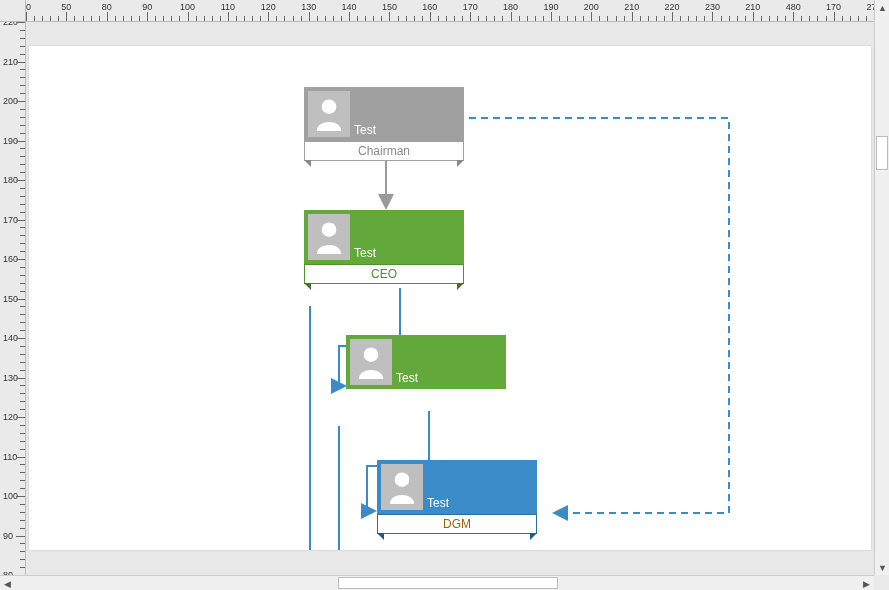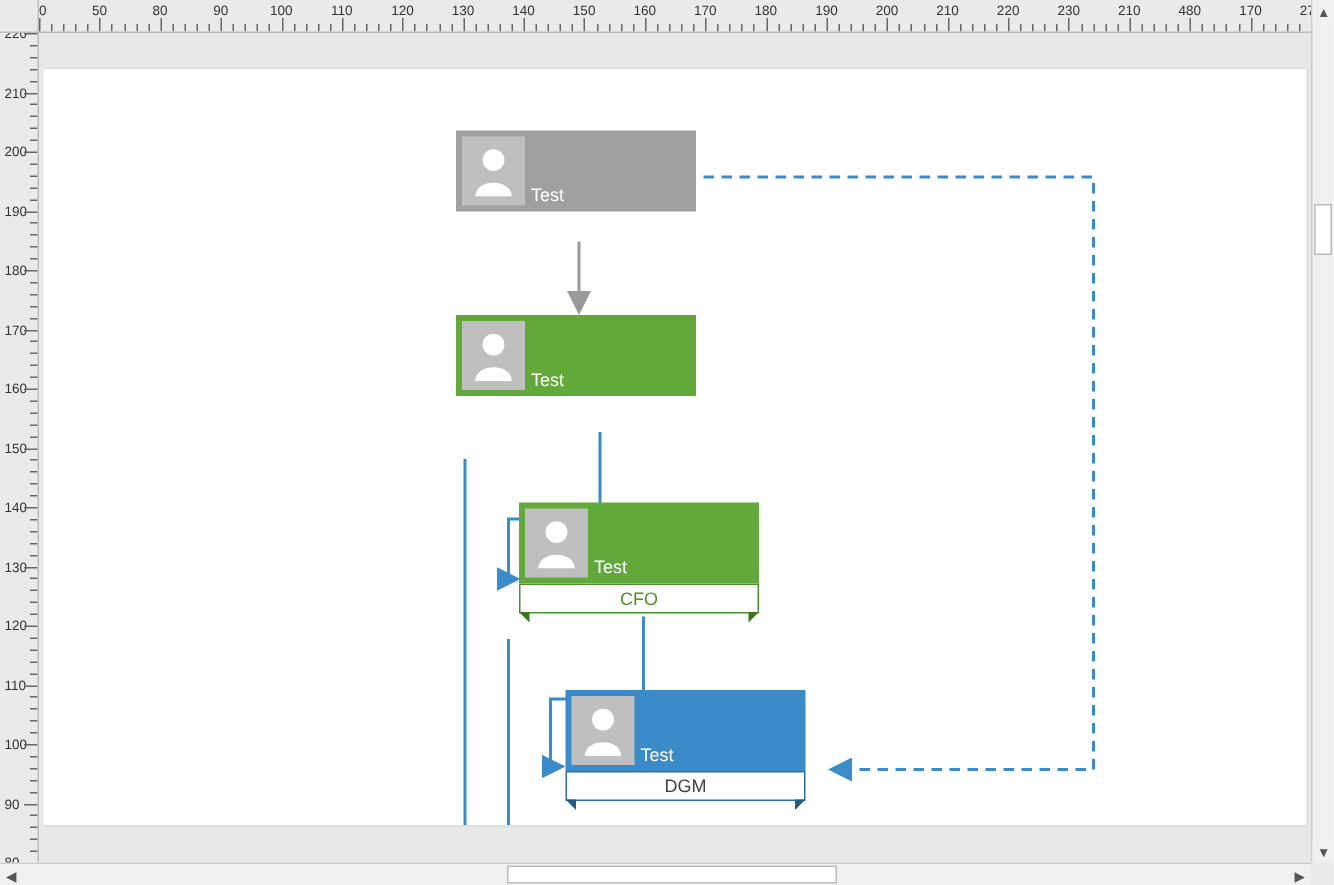--- a/index.html
+++ b/index.html
@@ -168,21 +168,21 @@
   
   .node.gray .node-body { background:#a0a0a0; }
   .node.gray .title-bar { border-color:#a0a0a0; color:#8a8a8a; }
   .node.gray .title-edge { border-top-color:#8a8a8a; }
 
   .node.green .node-body { background:#62a83b; }
   .node.green .title-bar { border-color:#4f8f2d; color:#4f8f2d; }
   .node.green .title-edge { border-top-color:#3f7422; }
 
   .node.blue .node-body { background:#3b8bc8; }
-  .node.blue .title-bar { border-color:#2d6fa3; color:#404040; }
+  .node.blue .title-bar { border-color:#2d6fa3; color:#a16207; }
   .node.blue .title-edge { border-top-color:#235a85; }
 
 </style>
 </head>
 <body>
 
 <div class="ruler-corner"></div>
 
 <div class="ruler-h" id="rulerH">
     <div class="h-label" style="left: 0px;">60</div>
@@ -435,45 +435,46 @@
     <div class="node gray" style="left:275px; top:41px;">
       <div class="node-body">
         <div class="avatar-box">
           <svg viewBox="0 0 24 28">
               <circle cx="12" cy="8" r="6" fill="#fff"></circle>
               <path d="M2,28 C2,18 22,18 22,28 Z" fill="#fff"></path>
             </svg>
         </div>
         <span class="node-name">Test</span>
       </div>
+      <div class="title-bar">Chairman<span class="title-edge left"></span><span class="title-edge right"></span></div>
     </div>
 
     <div class="node green" style="left:275px; top:164px;">
       <div class="node-body">
         <div class="avatar-box">
           <svg viewBox="0 0 24 28">
               <circle cx="12" cy="8" r="6" fill="#fff"></circle>
               <path d="M2,28 C2,18 22,18 22,28 Z" fill="#fff"></path>
             </svg>
         </div>
         <span class="node-name">Test</span>
       </div>
+      <div class="title-bar">CEO<span class="title-edge left"></span><span class="title-edge right"></span></div>
     </div>
 
     <div class="node green" style="left:317px; top:289px;">
       <div class="node-body">
         <div class="avatar-box">
           <svg viewBox="0 0 24 28">
               <circle cx="12" cy="8" r="6" fill="#fff"></circle>
               <path d="M2,28 C2,18 22,18 22,28 Z" fill="#fff"></path>
             </svg>
         </div>
         <span class="node-name">Test</span>
       </div>
-      <div class="title-bar">CFO<span class="title-edge left"></span><span class="title-edge right"></span></div>
     </div>
 
     <div class="node blue" style="left:348px; top:414px;">
       <div class="node-body">
         <div class="avatar-box">
           <svg viewBox="0 0 24 28">
               <circle cx="12" cy="8" r="6" fill="#fff"></circle>
               <path d="M2,28 C2,18 22,18 22,28 Z" fill="#fff"></path>
             </svg>
         </div>

